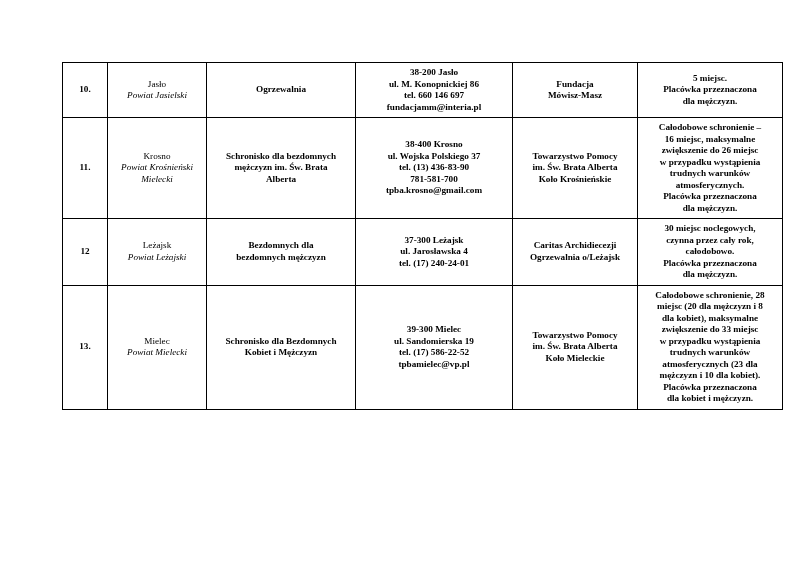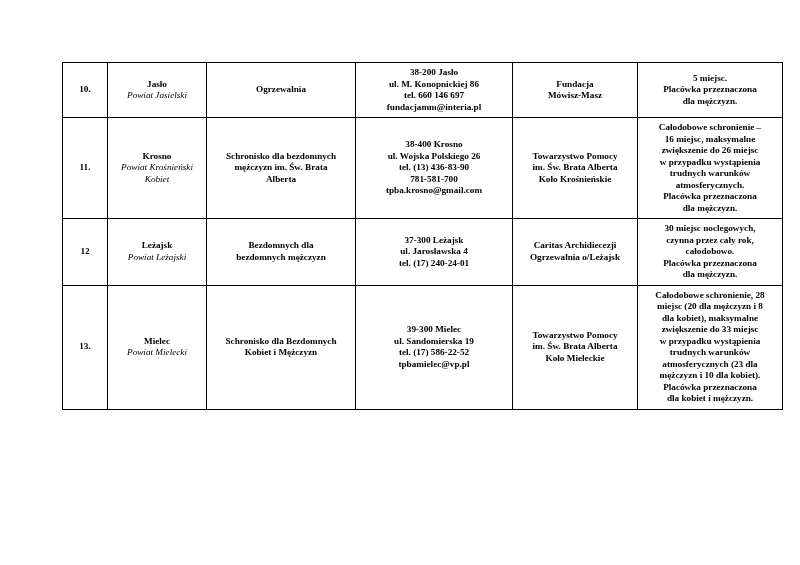--- a/index.html
+++ b/index.html
@@ -38,21 +38,21 @@
   }
   .col-no   { width: 38px; }
   .col-city { width: 92px; }
   .col-name { width: 142px; }
   .col-addr { width: 150px; font-family: Liberation Serif, serif; }
   .col-org  { width: 118px; }
   .col-note { width: 138px; }
 
   .city-main {
     display: block;
-    font-weight: bold;
+    font-weight: normal;
   }
   .city-sub {
     display: block;
     font-weight: normal;
     font-style: italic;
   }
   .cell-line {
     display: block;
   }
   .note-cell {
@@ -93,30 +93,30 @@
           <span class="cell-line">dla mężczyzn.</span>
         </td>
       </tr>
 
       <tr>
         <td class="col-no">
           <span>11.</span>
         </td>
         <td class="col-city">
           <span class="city-main">Krosno</span>
-          <span class="city-sub">Powiat Krośnieński Kobiet</span>
+          <span class="city-sub">Powiat Krośnieński Mielecki</span>
         </td>
         <td class="col-name">
           <span class="cell-line">Schronisko dla bezdomnych</span>
           <span class="cell-line">mężczyzn im. Św. Brata</span>
           <span class="cell-line">Alberta</span>
         </td>
         <td class="col-addr">
           <span class="cell-line">38-400 Krosno</span>
-          <span class="cell-line">ul. Wojska Polskiego 26</span>
+          <span class="cell-line">ul. Wojska Polskiego 37</span>
           <span class="cell-line">tel. (13) 436-83-90</span>
           <span class="cell-line">781-581-700</span>
           <span class="cell-line">tpba.krosno@gmail.com</span>
         </td>
         <td class="col-org">
           <span class="cell-line">Towarzystwo Pomocy</span>
           <span class="cell-line">im. Św. Brata Alberta</span>
           <span class="cell-line">Koło Krośnieńskie</span>
         </td>
         <td class="col-note note-cell">

